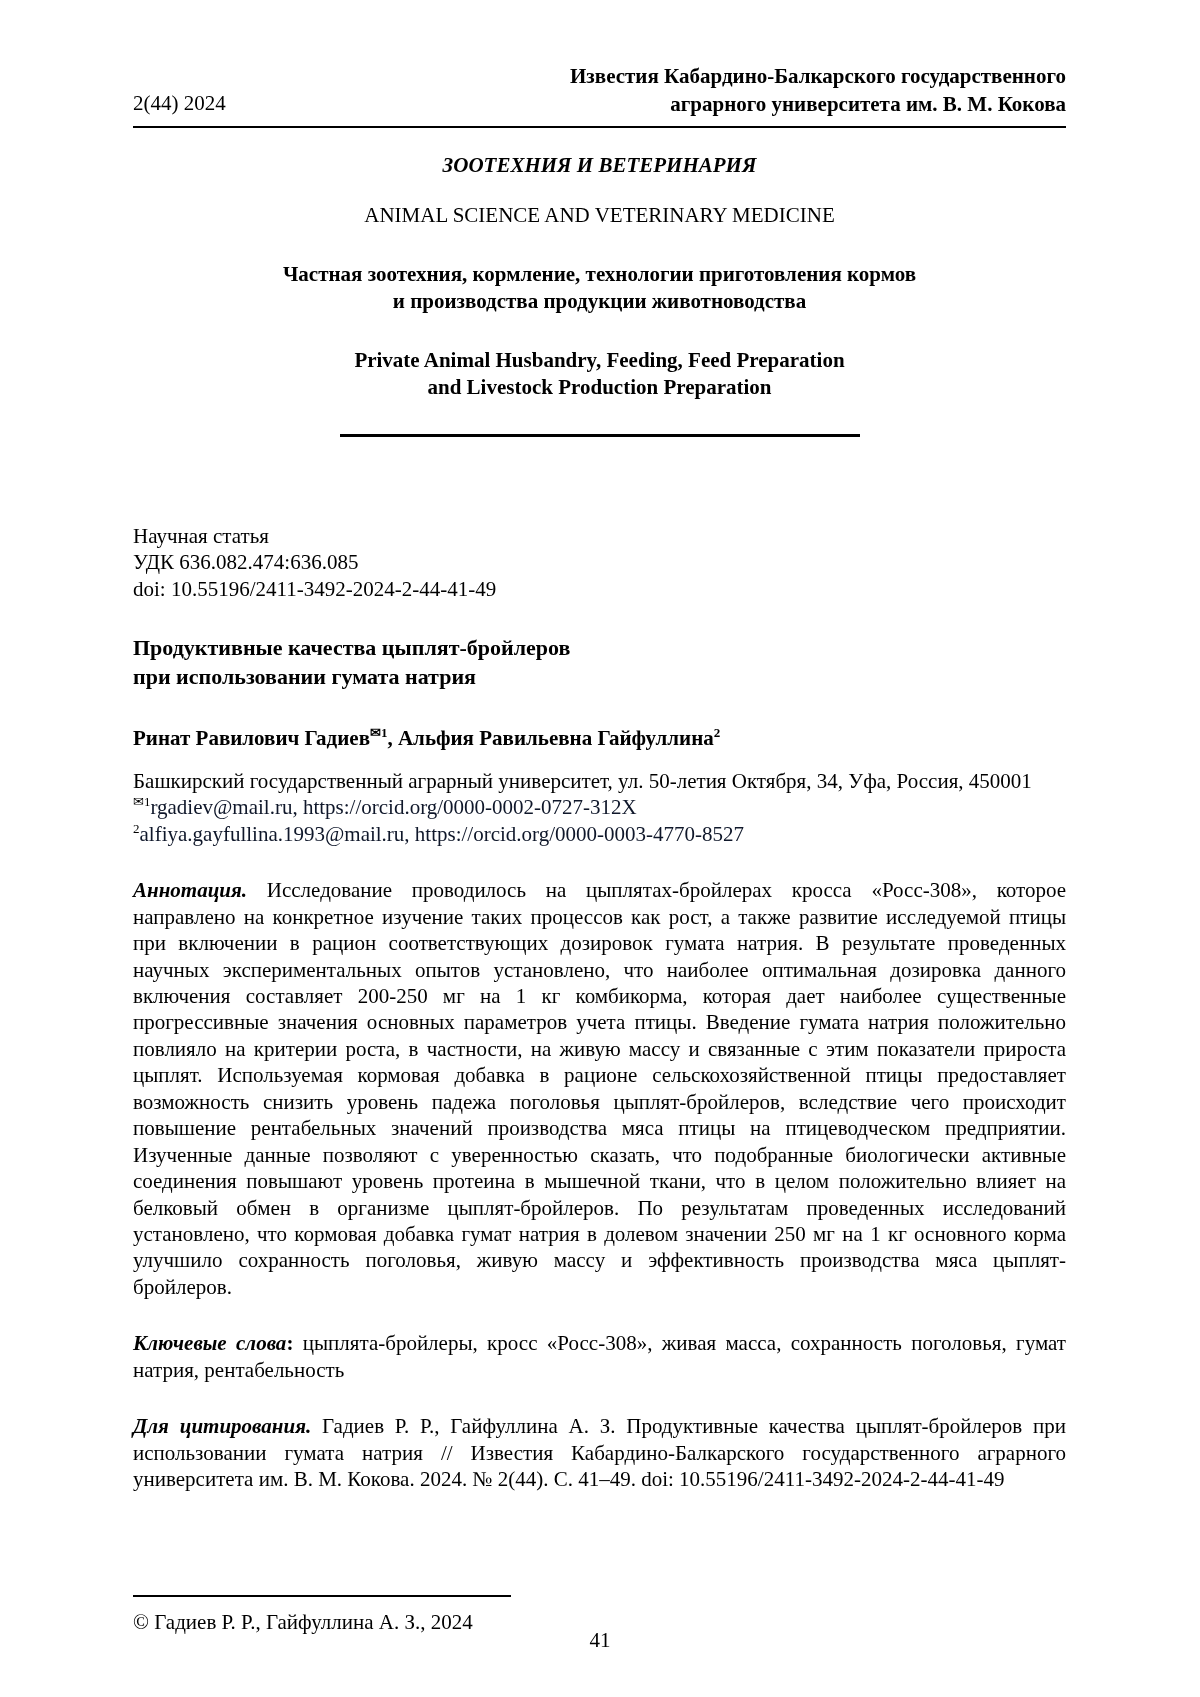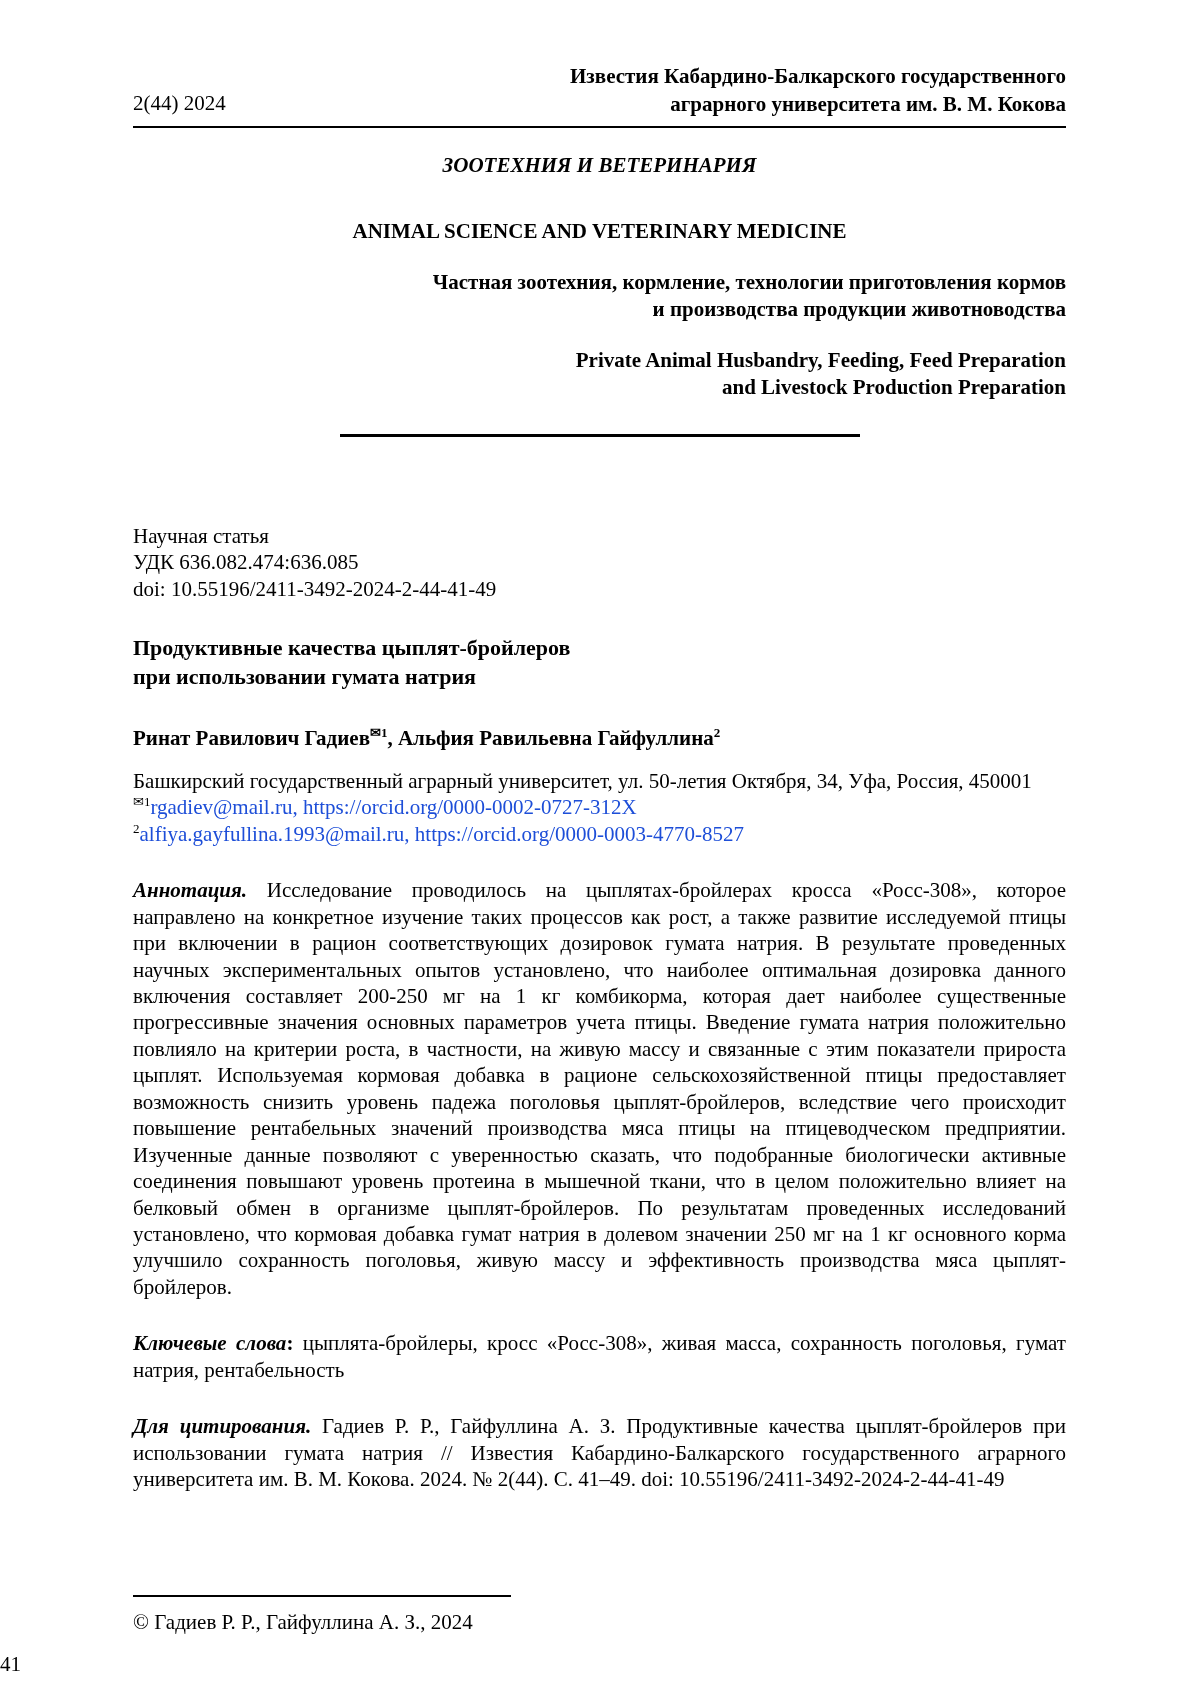--- a/index.html
+++ b/index.html
@@ -23,22 +23,22 @@
   }
   .issue { font-weight: normal; white-space: nowrap; padding-bottom: 2px; }
   .journal { text-align: right; font-weight: bold; line-height: 1.35; }
   .header-rule {
     border: none;
     border-top: 2.5px solid #000;
     margin: 7px 0 0 0;
   }
   .bold { font-weight: bold; }
   .section-ru { margin-top: 24px; font-weight: bold; text-align: center; font-style: italic; }
-  .section-en { margin-top: 40px; font-weight: bold; text-align: center; }
-  .subsection { margin-top: 24px; font-weight: bold; text-align: right; line-height: 1.3; }
+  .section-en { margin-top: 24px; font-weight: normal; text-align: center; }
+  .subsection { margin-top: 32px; font-weight: bold; text-align: center; line-height: 1.3; }
   .section-divider {
     width: 520px;
     border: none;
     border-top: 3px solid #000;
     margin: 32px auto 0 auto;
   }
   .meta { margin-top: 86px; }
   .meta div { margin: 0; }
   .article-title {
     margin-top: 32px;
@@ -52,22 +52,22 @@
   .contact { margin: 0; }
   .para { margin-top: 30px; text-align: justify; }
   .label-bi { font-weight: bold; font-style: italic; }
   .footer-rule {
     width: 378px;
     border: none;
     border-top: 2.5px solid #000;
     margin: 102px 0 0 0;
   }
   .copyright { margin-top: 12px; }
-  .page-number { position: absolute; bottom: 20px; left: 0; width: 100%; text-align: left; }
-  a.linklike { color: #1d4ed8; text-decoration: none; }
+  .page-number { position: absolute; bottom: 44px; left: 0; width: 100%; text-align: center; }
+  a.linklike { color: #0f172a; text-decoration: none; }
 </style>
 </head>
 <body>
 
 <div class="page">
 
   <div class="header">
     <div class="issue">2(44) 2024</div>
     <div class="journal">
       <div>Известия Кабардино-Балкарского государственного</div>

